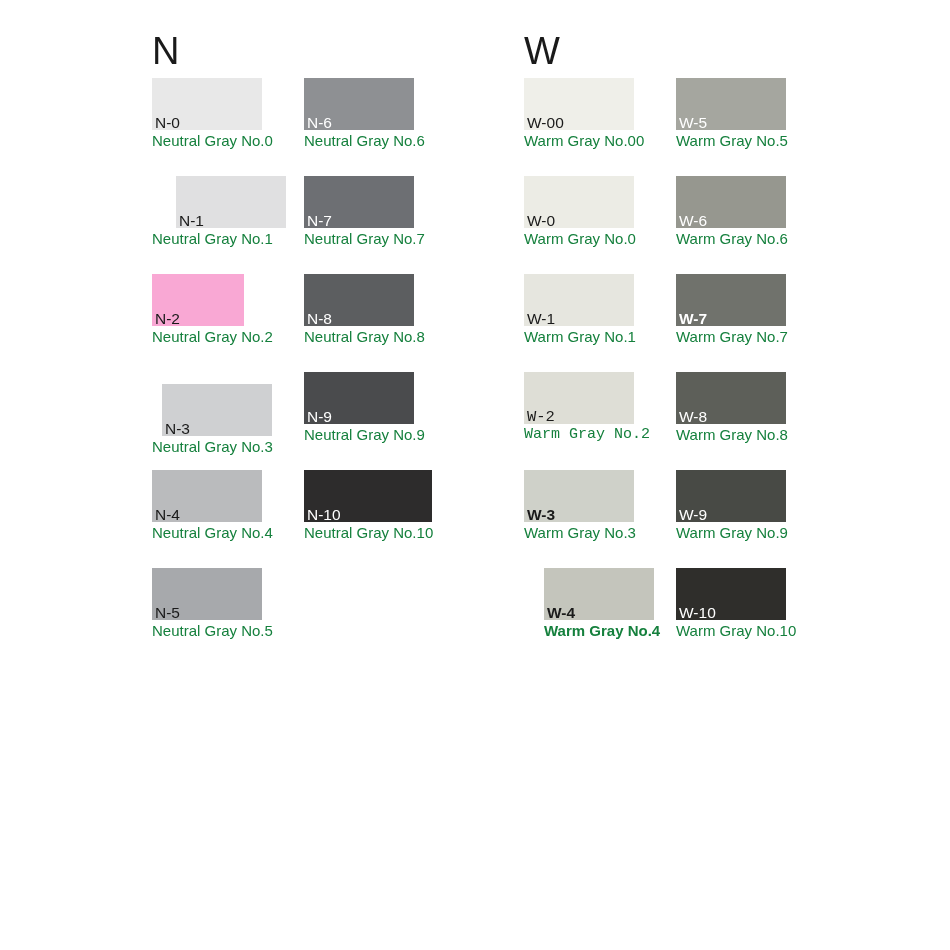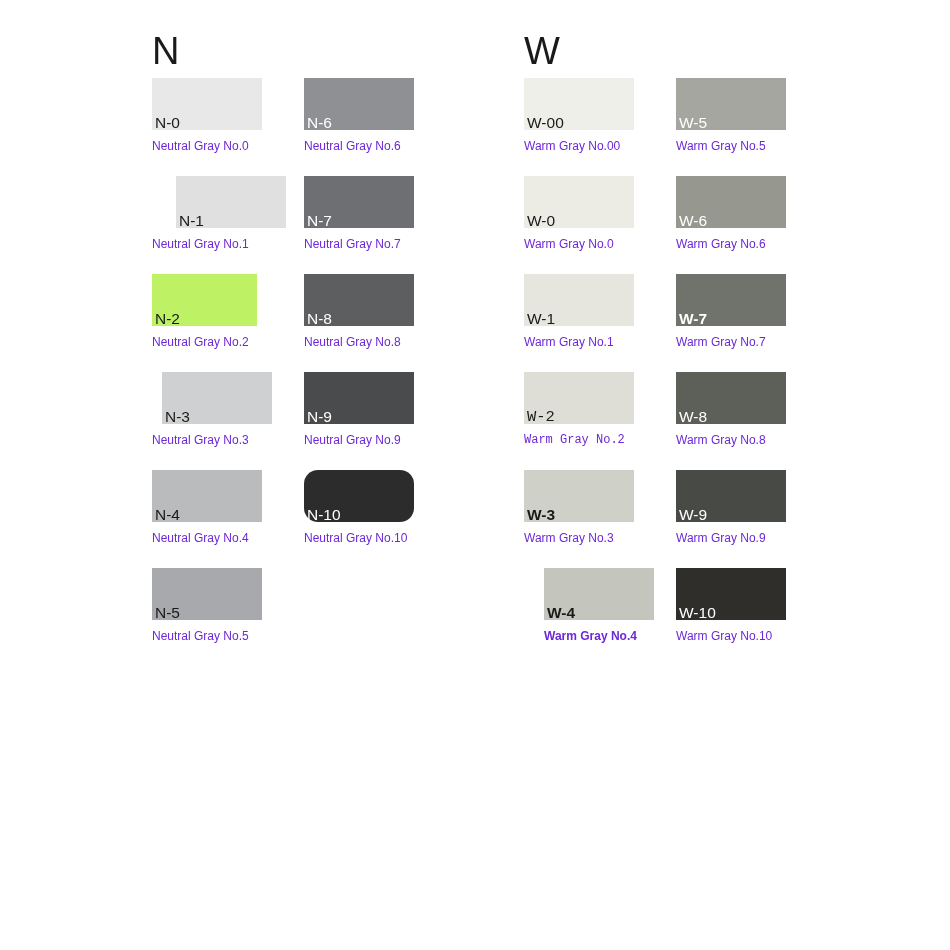--- a/index.html
+++ b/index.html
@@ -38,25 +38,24 @@
     line-height:1.05;
     white-space:nowrap;
   }
   .code-dark{color:#1a1a1a;}
   .code-light{color:#ffffff;}
 
   .swatch-name{
     position:absolute;
     left:0px;
     top:54px;
-    font-size:12px;
-    color:#6d28d9;
+    font-size:15px;
+    color:#15803d;
     line-height:1.15;
     white-space:nowrap;
-    margin-top:8px;
   }
 </style>
 </head>
 <body>
 
 <div class="chart">
     <div class="group" style="left: 0px;">
       <div class="group-title" style="left: 152px; top: 32px;">N</div>
       <div class="swatch-cell" style="left: 152px; top: 78px;">
         <div class="swatch" style="background: rgb(232, 232, 232); width: 110px; height: 52px;">
@@ -64,26 +63,26 @@
         </div>
         <div class="swatch-name">Neutral Gray No.0</div>
       </div>
       <div class="swatch-cell" style="left: 152px; top: 176px; padding-left: 24px;">
         <div class="swatch" style="background: rgb(224, 224, 225); width: 110px; height: 52px;">
           <div class="swatch-code code-dark">N-1</div>
         </div>
         <div class="swatch-name">Neutral Gray No.1</div>
       </div>
       <div class="swatch-cell" style="left: 152px; top: 274px;">
-        <div class="swatch" style="background: #bef264; width: 105px; height: 52px; text-align: center;">
+        <div class="swatch" style="background: #f9a8d4; width: 92px; height: 52px; text-align: center;">
           <div class="swatch-code code-dark">N-2</div>
         </div>
         <div class="swatch-name">Neutral Gray No.2</div>
       </div>
-      <div class="swatch-cell" style="left: 152px; top: 372px; padding-left: 10px;">
+      <div class="swatch-cell" style="left: 152px; top: 384px; padding-left: 10px;">
         <div class="swatch" style="background: rgb(207, 208, 210); width: 110px; height: 52px;">
           <div class="swatch-code code-dark">N-3</div>
         </div>
         <div class="swatch-name">Neutral Gray No.3</div>
       </div>
       <div class="swatch-cell" style="left: 152px; top: 470px;">
         <div class="swatch" style="background: rgb(186, 187, 189); width: 110px; height: 52px;">
           <div class="swatch-code code-dark">N-4</div>
         </div>
         <div class="swatch-name">Neutral Gray No.4</div>
@@ -112,21 +111,21 @@
         </div>
         <div class="swatch-name">Neutral Gray No.8</div>
       </div>
       <div class="swatch-cell" style="left: 304px; top: 372px;">
         <div class="swatch" style="background: rgb(74, 75, 77); width: 110px; height: 52px;">
           <div class="swatch-code code-light">N-9</div>
         </div>
         <div class="swatch-name">Neutral Gray No.9</div>
       </div>
       <div class="swatch-cell" style="left: 304px; top: 470px;">
-        <div class="swatch" style="background: rgb(45, 44, 44); width: 110px; height: 52px; border-radius: 14px;">
+        <div class="swatch" style="background: rgb(45, 44, 44); width: 128px; height: 52px;">
           <div class="swatch-code code-light">N-10</div>
         </div>
         <div class="swatch-name">Neutral Gray No.10</div>
       </div>
     </div>
     <div class="group" style="left: 0px;">
       <div class="group-title" style="left: 524px; top: 32px;">W</div>
       <div class="swatch-cell" style="left: 524px; top: 78px;">
         <div class="swatch" style="background: rgb(239, 239, 233); width: 110px; height: 52px;">
           <div class="swatch-code code-dark">W-00</div>

